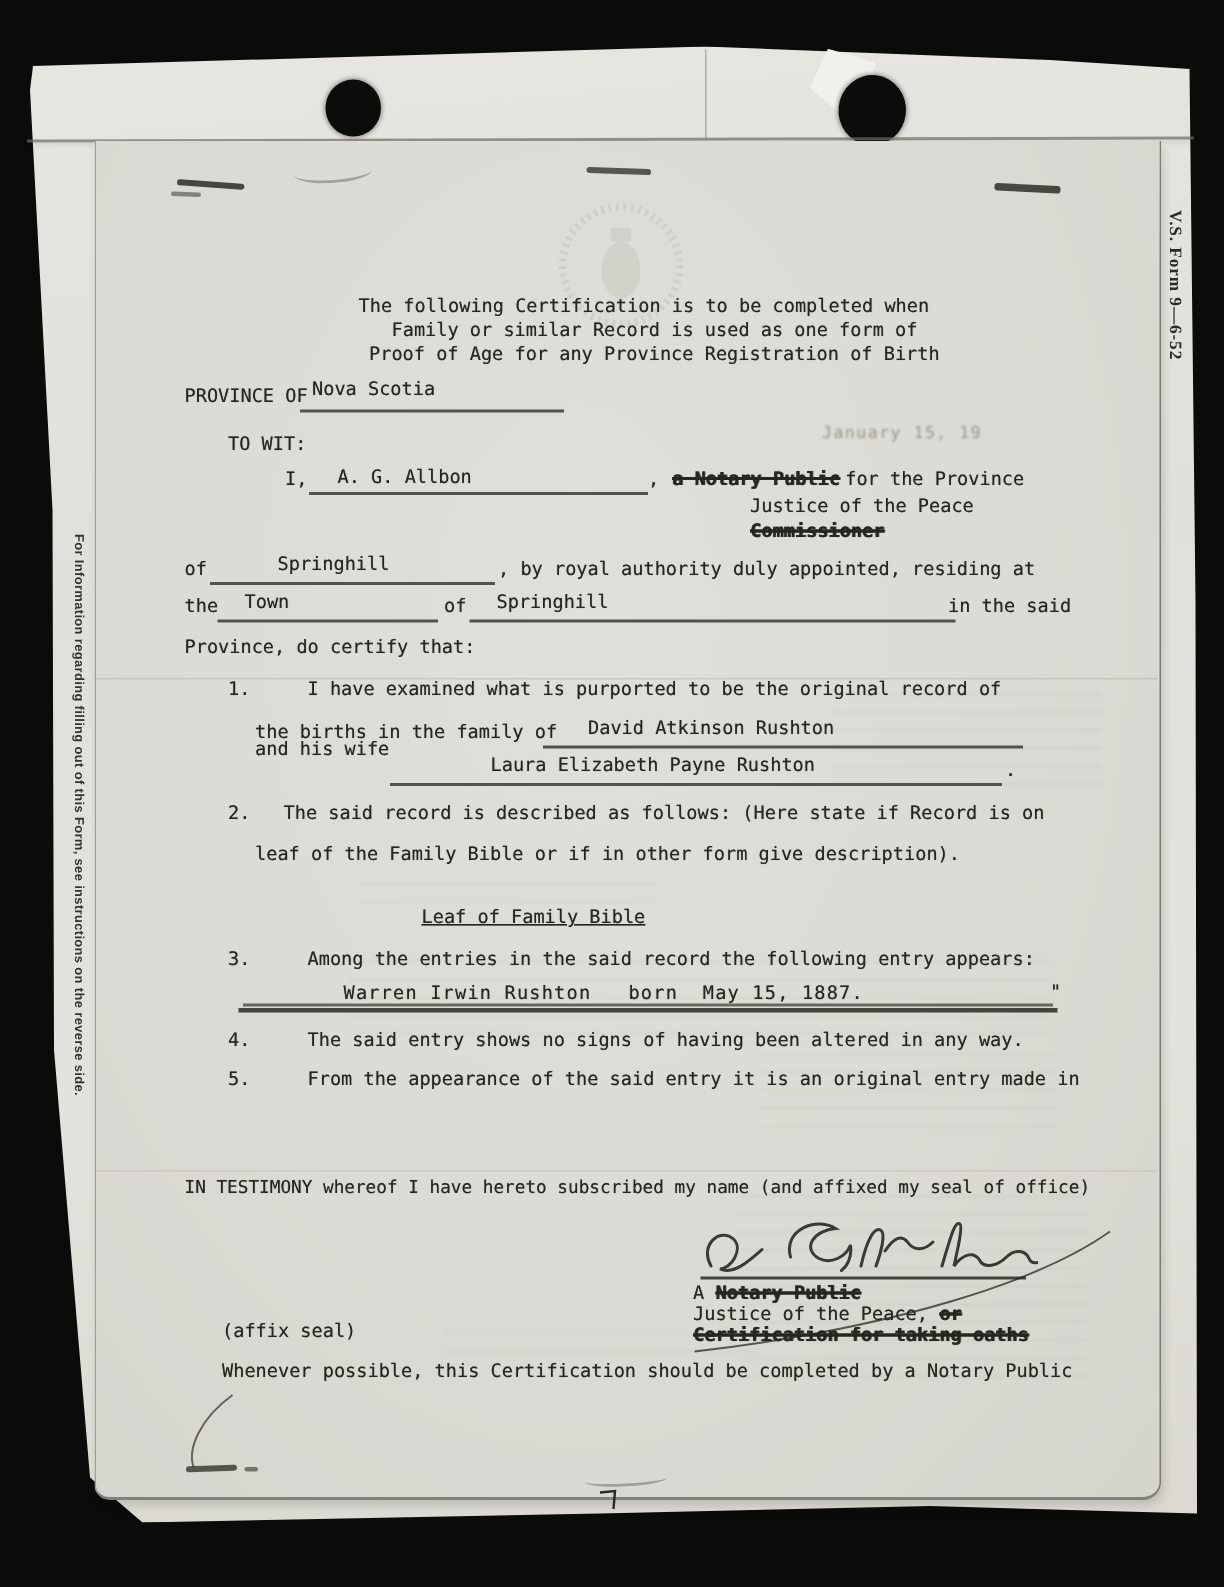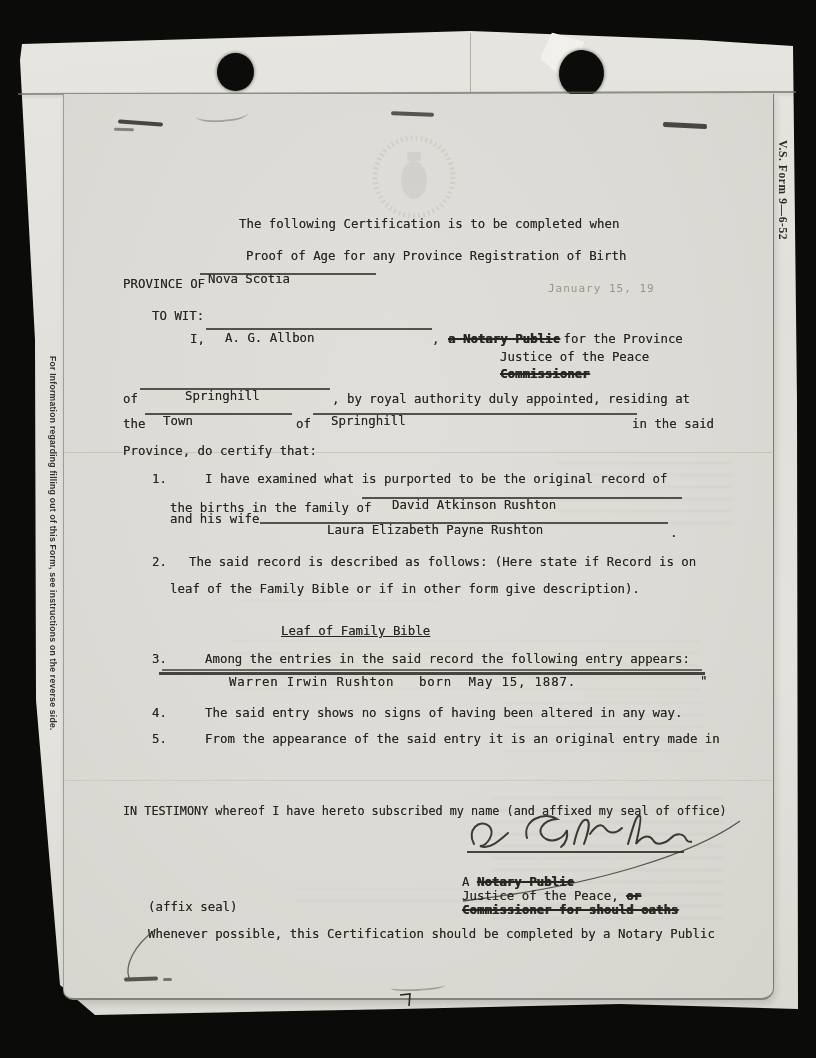--- a/index.html
+++ b/index.html
@@ -30,21 +30,21 @@
 
   .hole{position:absolute;border-radius:50%;background:#0c0c0a;box-shadow:0 0 3px 1px rgba(0,0,0,.35);}
   .flap{position:absolute;left:540px;top:34px;width:42px;height:50px;background:#f1f0ea;
     clip-path:polygon(20% 0,100% 10%,85% 100%,0 55%);transform:rotate(8deg);
     box-shadow:1px 2px 3px rgba(0,0,0,.25);}
 
   .staple{position:absolute;border-radius:2px;}
   .scratch{position:absolute;border-bottom:2px solid rgba(70,68,60,.38);border-radius:50%;}
 
   .t{position:absolute;font-family:"DejaVu Sans Mono",monospace;font-size:12.4px;line-height:14px;
-     color:#26251f;white-space:pre;text-shadow:0 0 .5px rgba(38,37,31,.55);margin-top:20px;}
+     color:#26251f;white-space:pre;text-shadow:0 0 .5px rgba(38,37,31,.55);}
   .sp{letter-spacing:.8px;}
   .struck{text-decoration:line-through;text-decoration-thickness:2px;font-weight:bold;
      text-shadow:.6px 0 0 rgba(30,29,25,.65), 0 0 .5px rgba(38,37,31,.5);}
   .ul{position:absolute;height:2px;background:#34332c;opacity:.82;}
   .ul.thin{height:1.5px;opacity:.7;}
 
   .vtext{position:absolute;transform-origin:0 0;transform:rotate(90deg);white-space:nowrap;}
   .leftnote{font-family:"Liberation Sans",sans-serif;font-size:8.6px;font-weight:bold;
      color:#33322c;letter-spacing:.25px;}
   .formnum{font-family:"Liberation Serif",serif;font-size:11.5px;font-weight:bold;
@@ -84,20 +84,21 @@
 
   <div class="crest">
     <svg width="86" height="86" viewBox="0 0 86 86">
       <circle cx="43" cy="43" r="39" fill="none" stroke="#76756a" stroke-width="5" stroke-dasharray="2 3"></circle>
       <ellipse cx="43" cy="46" rx="13" ry="19" fill="#8a897c"></ellipse>
       <rect x="36" y="18" width="14" height="9" rx="2" fill="#8a897c"></rect>
     </svg>
   </div>
 
   <div class="t" style="left:239px;top:197px;">The following Certification is to be completed when</div>
+  <div class="t" style="left:261px;top:213px;">Family or similar Record is used as one form of</div>
   <div class="t" style="left:246px;top:229px;">Proof of Age for any Province Registration of Birth</div>
 
   <div class="t" style="left:123px;top:257px;">PROVINCE OF</div>
   <div class="t" style="left:208px;top:252px;">Nova Scotia</div>
   <div class="ul" style="left:200px;top:273px;width:176px;"></div>
 
   <div class="t" style="left:152px;top:289px;">TO WIT:</div>
 
   <div class="t" style="left:190px;top:312px;">I,</div>
   <div class="t" style="left:225px;top:311px;">A. G. Allbon</div>
@@ -166,21 +167,21 @@
 
   <div style="position:absolute;left:455px;top:815px;">
     <svg width="290" height="92" viewBox="0 0 290 92">
       <path d="M285,6 C240,38 145,70 8,86" fill="none" stroke="rgba(40,39,33,.75)" stroke-width="1.3"></path>
     </svg>
   </div>
   <div class="ul" style="left:467px;top:851px;width:217px;background:#23221d;"></div>
 
   <div class="t" style="left:462px;top:855px;"><span>A </span><span class="struck">Notary Public</span></div>
   <div class="t" style="left:462px;top:869px;"><span>Justice of the Peace, </span><span class="struck">or</span></div>
-  <div class="t struck" style="left:462px;top:883px;">Commissioner for should oaths</div>
+  <div class="t struck" style="left:462px;top:883px;">Certification for taking oaths</div>
 
   <div class="t" style="left:148px;top:880px;">(affix seal)</div>
   <div class="t" style="left:148px;top:907px;">Whenever possible, this Certification should be completed by a Notary Public</div>
 
   <div class="vtext leftnote" style="left:58px;top:356px;">For Information regarding filling out of this Form, see instructions on the reverse side.</div>
   <div class="vtext formnum" style="left:789px;top:140px;">V.S. Form 9—6-52</div>
 
   <div class="bleed" style="left:548px;top:282px;">January 15, 19</div>
   <div class="smudge" style="left:556px;top:462px;width:178px;height:68px;opacity:.10;"></div>
   <div class="smudge" style="left:238px;top:588px;width:200px;height:16px;opacity:.07;"></div>

